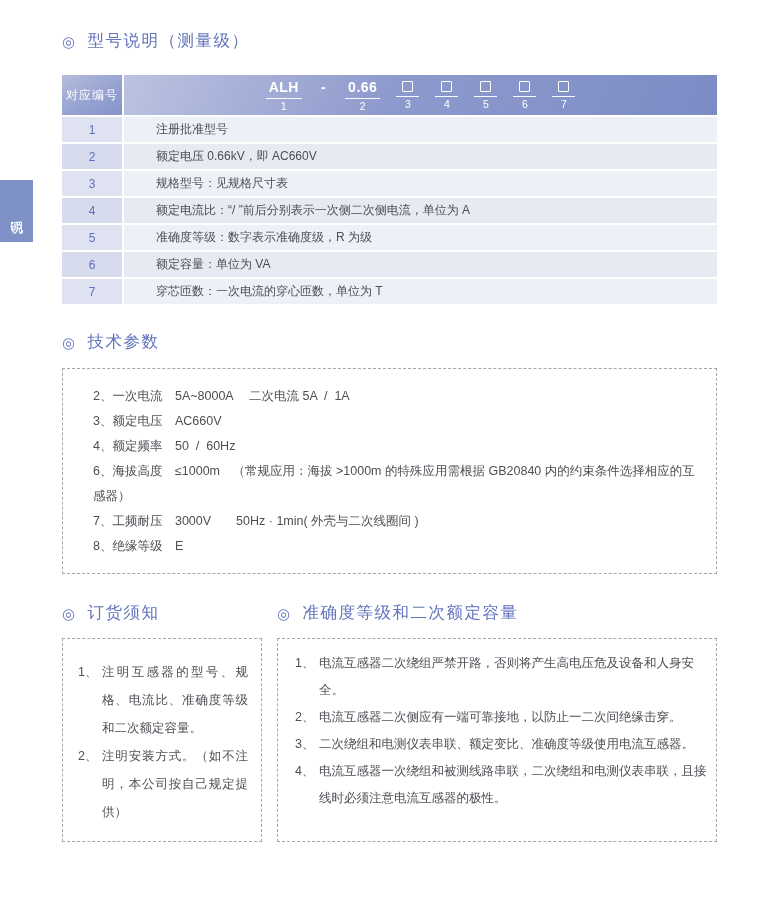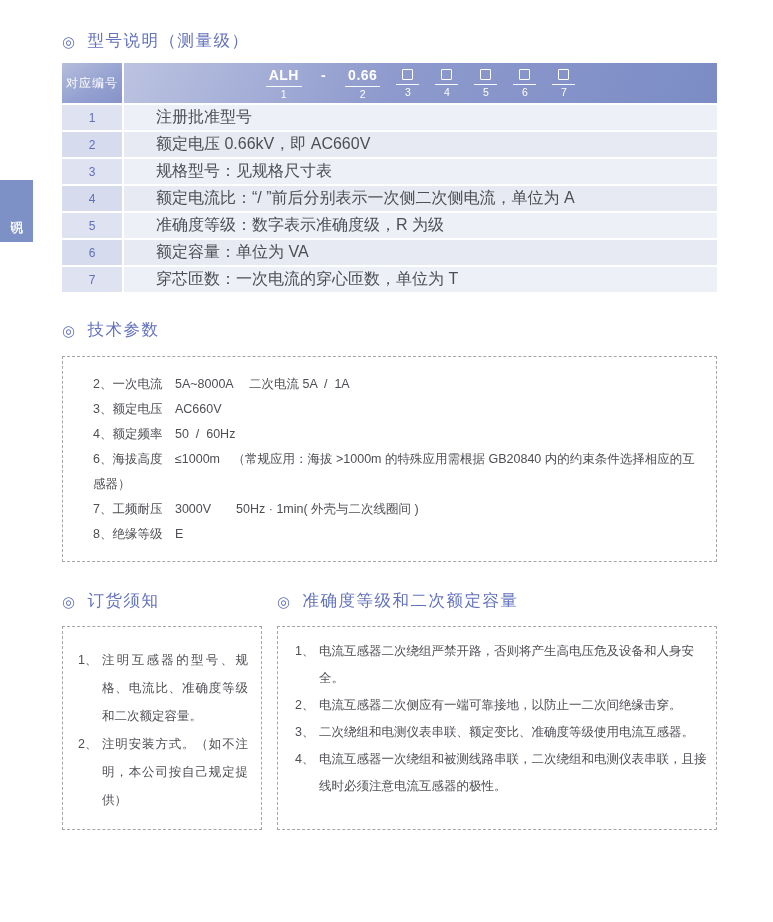--- a/index.html
+++ b/index.html
@@ -24,21 +24,21 @@
   .side-tab span { display:block; }
 
   
   .sec-head {
     display:flex; align-items:center; gap:11px;
     color:#6272bd; font-size:16.5px; letter-spacing:1.5px;
   }
   .sec-head .bullet { font-size:15px; line-height:1; }
 
   
-  .model-table { margin-top:11px; }
+  .model-table { margin-top:23px; }
   .t-headrow { display:flex; gap:2px; height:40px; }
   .t-corner {
     width:60px; flex:0 0 60px;
     background:linear-gradient(150deg,#b6bedd 0%,#93a0d0 60%,#8793c9 100%);
     color:#fff; font-size:12px; letter-spacing:1px;
     display:flex; align-items:center; justify-content:center;
   }
   .t-headmain {
     flex:1;
     background:linear-gradient(115deg,#bcc3e1 0%,#8e9acd 45%,#7b8cc5 100%);
@@ -61,21 +61,21 @@
   .seg.t-box .seg-top { min-width:20px; }
   .seg.t-sep .seg-top { border-bottom:none; padding-bottom:0; }
   .seg.t-sep .seg-num { visibility:hidden; }
 
   .t-row { display:flex; gap:2px; height:25px; margin-top:2px; }
   .t-row .t-num {
     width:60px; flex:0 0 60px; color:#5f6fba; font-size:12px;
     display:flex; align-items:center; justify-content:center;
   }
   .t-row .t-desc {
-    flex:1; font-size:16px; color:#4e4e55;
+    flex:1; font-size:12px; color:#4e4e55;
     display:flex; align-items:center; padding-left:32px;
   }
   .t-row:nth-child(odd) .t-num { background:#dfe3f1; }
   .t-row:nth-child(odd) .t-desc { background:#eef0f7; }
   .t-row:nth-child(even) .t-num { background:#d6dcee; }
   .t-row:nth-child(even) .t-desc { background:#e7eaf3; }
 
   
   .example { margin-top:13px; font-size:11px; color:#84848c; line-height:18px; }
 

